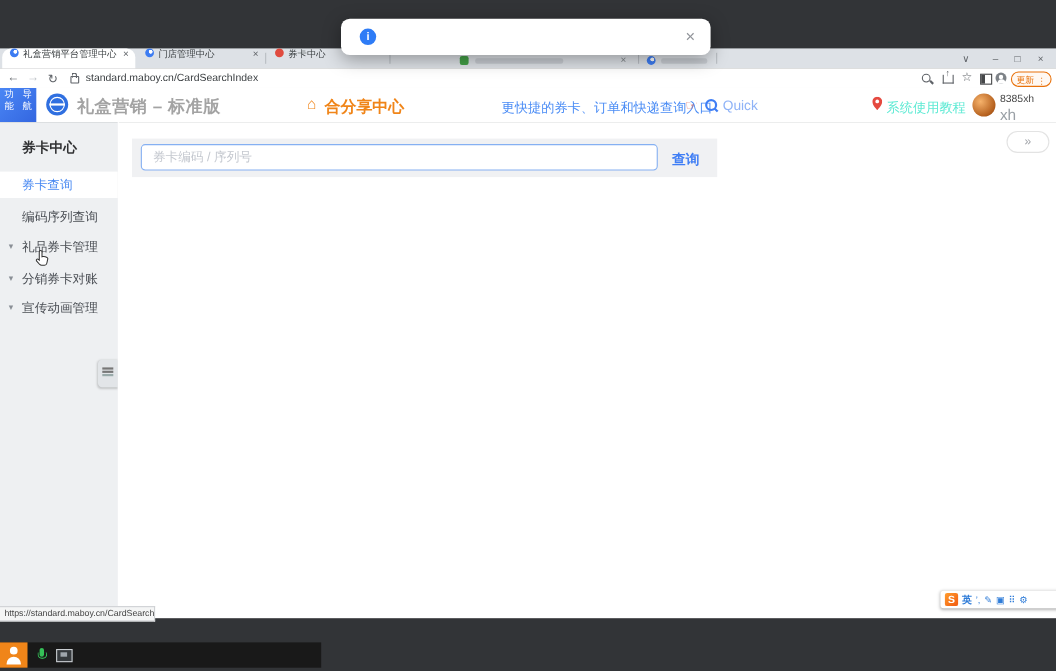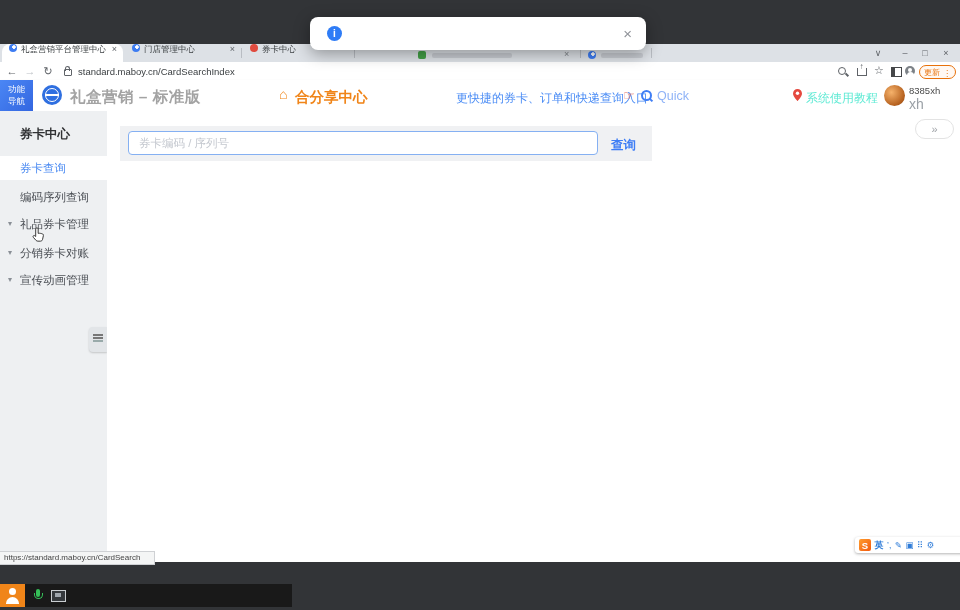--- a/index.html
+++ b/index.html
@@ -37,21 +37,21 @@
   .shareic:before{content:"↑";position:absolute;top:-6px;left:1.5px;font-size:8px;color:#5f6368}
   #starbtn{left:874px;top:64px;font-size:11px;color:#5f6368}
   .panelic{position:absolute;left:891px;top:66.5px;width:9px;height:8px;border:1px solid #454749;background:linear-gradient(to right,#454749 3px,transparent 3px)}
   .profileic{position:absolute;left:905px;top:65.5px;width:10px;height:10px;border-radius:50%;background:#7d8287}
   .profileic:before{content:"";position:absolute;left:3px;top:2px;width:4px;height:4px;border-radius:50%;background:#fff}
   .profileic:after{content:"";position:absolute;left:1.5px;top:6.5px;width:7px;height:4px;border-radius:4px 4px 0 0;background:#fff}
   #updatepill{left:919px;top:64.5px;height:12px;border:1px solid #e8710a;border-radius:7px;background:#fff8f2;color:#e8710a;font-size:8px;display:flex;align-items:flex-end;padding:0 4px;gap:3px;cursor:pointer}
 
   
   #appheader{left:0;top:80px;width:960px;height:31px;background:#fff;box-shadow:0 1px 2px rgba(0,0,0,.12)}
-  #navbox{left:0;top:80px;width:33px;height:31px;background:linear-gradient(135deg,#4b87f5,#3366e0);color:#fff;font-size:8.5px;text-align:center;display:flex;flex-direction:column;justify-content:center;line-height:1.3;cursor:pointer}
+  #navbox{left:0;top:80px;width:33px;height:31px;background:linear-gradient(135deg,#4b87f5,#3366e0);color:#fff;font-size:8.5px;text-align:center;display:flex;flex-direction:row;justify-content:center;line-height:1.3;cursor:pointer}
   #applogo{left:42px;top:85px;width:20px;height:20px;border-radius:50%;background:#2f6fe0}
   #applogo:before{content:"";position:absolute;left:3px;top:3px;width:12px;height:12px;border:1.5px solid #fff;border-radius:50%}
   #applogo:after{content:"";position:absolute;left:3px;top:9px;width:14px;height:1.5px;background:#fff}
   #apptitle{left:70px;top:87px;font-size:15.5px;font-weight:bold;color:#a3a3a3;letter-spacing:.5px}
   #houseic{left:279px;top:86px;color:#f08519;font-size:14px;font-weight:bold}
   #sharecenter{left:295px;top:88px;font-size:14.5px;font-weight:bold;color:#f08519;cursor:pointer}
   #quickhint{left:456px;top:90px;font-size:12px;color:#4a8cf5}
   #fingeric{left:623px;top:88px;font-size:13px;color:#e06a5a}
   .mag{position:absolute;left:641px;top:90px;width:7px;height:7px;border:2px solid #3f7ef5;border-radius:50%}
   .mag:after{content:"";position:absolute;width:2px;height:4px;background:#3f7ef5;transform:rotate(-45deg);bottom:-3px;right:-2px}
@@ -79,21 +79,21 @@
   #querybtn{left:611px;top:137px;font-size:12.5px;font-weight:bold;color:#3f7ef5;cursor:pointer}
   #expandpill{left:915px;top:119px;width:37px;height:18px;border:1px solid #e3e3e3;border-radius:10px;background:#fff;color:#a0a3a8;display:flex;align-items:center;justify-content:center;font-size:11px;cursor:pointer}
 
   
   #toast{left:310px;top:17px;width:336px;height:33px;background:#fff;border-radius:8px;box-shadow:0 4px 16px rgba(0,0,0,.35);display:flex;align-items:center;z-index:60}
   .toasticon{width:15px;height:15px;border-radius:50%;background:#2e7cf6;color:#fff;font-size:10px;font-weight:bold;display:flex;align-items:center;justify-content:center;margin:0 8px 0 17px;flex:none}
   #toasttext{font-size:12.5px;color:#303133;white-space:nowrap}
   #toastclose{margin-left:auto;margin-right:14px;color:#909399;font-size:15px;cursor:pointer}
 
   
-  #linkpreview{left:0;top:551px;height:11px;background:#f4f5f5;border:1px solid #cfd1d4;border-left:none;font-size:8px;color:#444;padding:1px 14px 0 4px;white-space:nowrap}
+  #linkpreview{left:0;top:551px;height:11px;background:#f4f5f5;border:1px solid #cfd1d4;border-left:none;font-size:8px;color:#444;padding:1px 0 0 4px;white-space:nowrap}
   #imebar{left:855px;top:537px;width:102px;height:16px;background:#fff;border-radius:3px;box-shadow:0 1px 3px rgba(0,0,0,.3);display:flex;align-items:center;gap:3.5px;padding:0 4px;z-index:40}
   .slogo{width:12px;height:12px;background:linear-gradient(135deg,#ff9d2e,#f2590f);border-radius:2px;color:#fff;font-weight:bold;font-size:9.5px;display:flex;align-items:center;justify-content:center;flex:none}
   #imelang{color:#2f7cd8;font-size:9px;font-weight:bold}
   .imeic{color:#2f7cd8;font-size:8.5px;line-height:1}
   .ic-punct:before{content:"’,"}
   .ic-pen:before{content:"✎"}
   .ic-board:before{content:"▣"}
   .ic-grid:before{content:"⠿"}
   .ic-gear:before{content:"⚙"}
   #sharebar{left:0;top:584px;width:292px;height:23px;background:#191919;display:flex;align-items:center;z-index:40}

